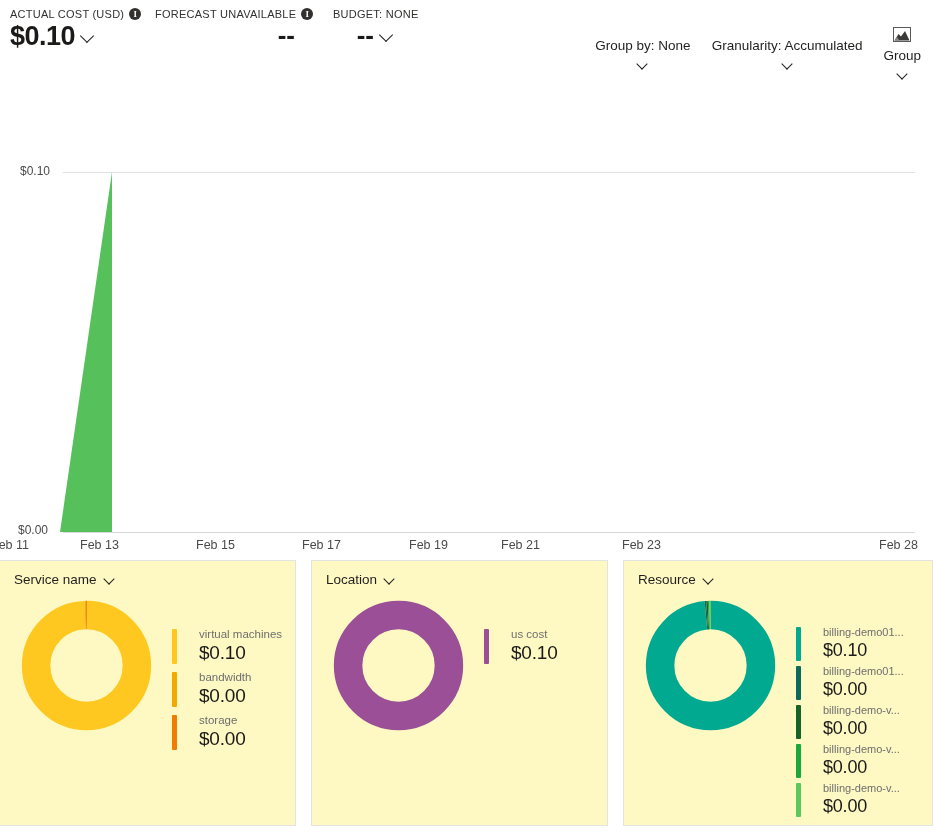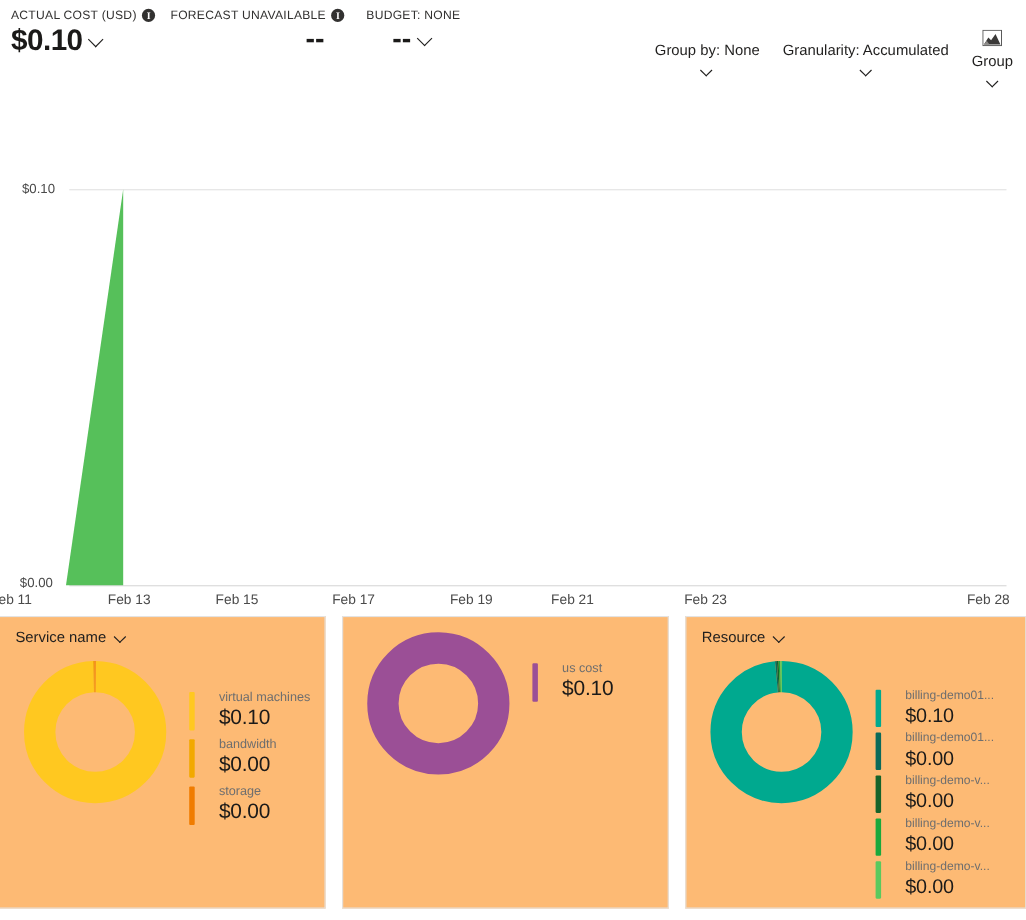--- a/index.html
+++ b/index.html
@@ -169,21 +169,21 @@
     position: absolute;
     top: 560px;
     left: 0;
     width: 933px;
     height: 266px;
     display: flex;
     gap: 15px;
   }
   .card {
     border: 1px solid #e3e3e3;
-    background: #fdba74;
+    background: #fef9c3;
     position: relative;
     overflow: hidden;
   }
   .card-1 { width: 297px; margin-left: -1px; }
   .card-2 { width: 297px; }
   .card-3 { width: 310px; }
 
   .card-title {
     display: flex;
     align-items: center;
@@ -308,21 +308,21 @@
 
   <div class="axis-label y-top">$0.10</div>
   <div class="axis-label y-bot">$0.00</div>
 
   <svg class="plot-svg" viewBox="0 0 933 480" preserveAspectRatio="none">
     <polygon id="area-poly" points="60,470 112,110 112,470" fill="#56c05a"></polygon>
   </svg>
 
   <div class="x-labels">
     <div class="x-tick" style="left:-9px">Feb 11</div>
-    <div class="x-tick" style="left:98px">Feb 13</div>
+    <div class="x-tick" style="left:80px">Feb 13</div>
     <div class="x-tick" style="left:196px">Feb 15</div>
     <div class="x-tick" style="left:302px">Feb 17</div>
     <div class="x-tick" style="left:409px">Feb 19</div>
     <div class="x-tick" style="left:501px">Feb 21</div>
     <div class="x-tick" style="left:622px">Feb 23</div>
     <div class="x-tick" style="left:879px">Feb 28</div>
   </div>
 
   <div class="legend-main">
     <span class="legend-dot" id="main-legend-dot" style="background: rgb(86, 192, 90);"></span>
@@ -367,20 +367,24 @@
             <div class="leg-texts">
               <div class="leg-name">storage</div>
               <div class="leg-val">$0.00</div>
             </div>
           </div>
         </div>
     </div>
   </div>
 
   <div class="card card-2">
+    <div class="card-title">
+      <span>Location</span>
+      <span class="chev"></span>
+    </div>
     <div class="card-body">
       <div class="donut-holder">
         <svg class="donut" width="133" height="133" viewBox="0 0 42 42">
           <g id="donut-1">
               <circle cx="21" cy="21" r="15.915494" fill="transparent" stroke="#9b4f96" stroke-width="9" stroke-dasharray="100 0" stroke-dashoffset="25"></circle>
             </g>
         </svg>
       </div>
       <div class="card-legend" id="legend-1">
           <div class="leg-row">

